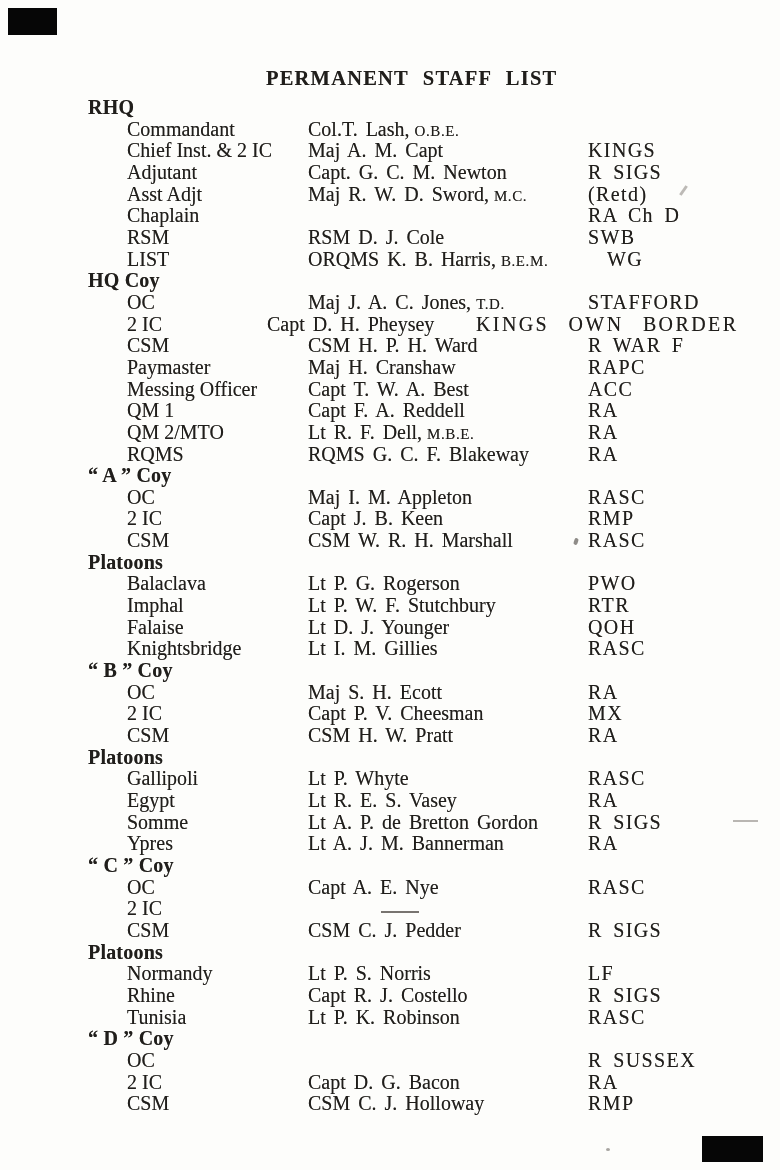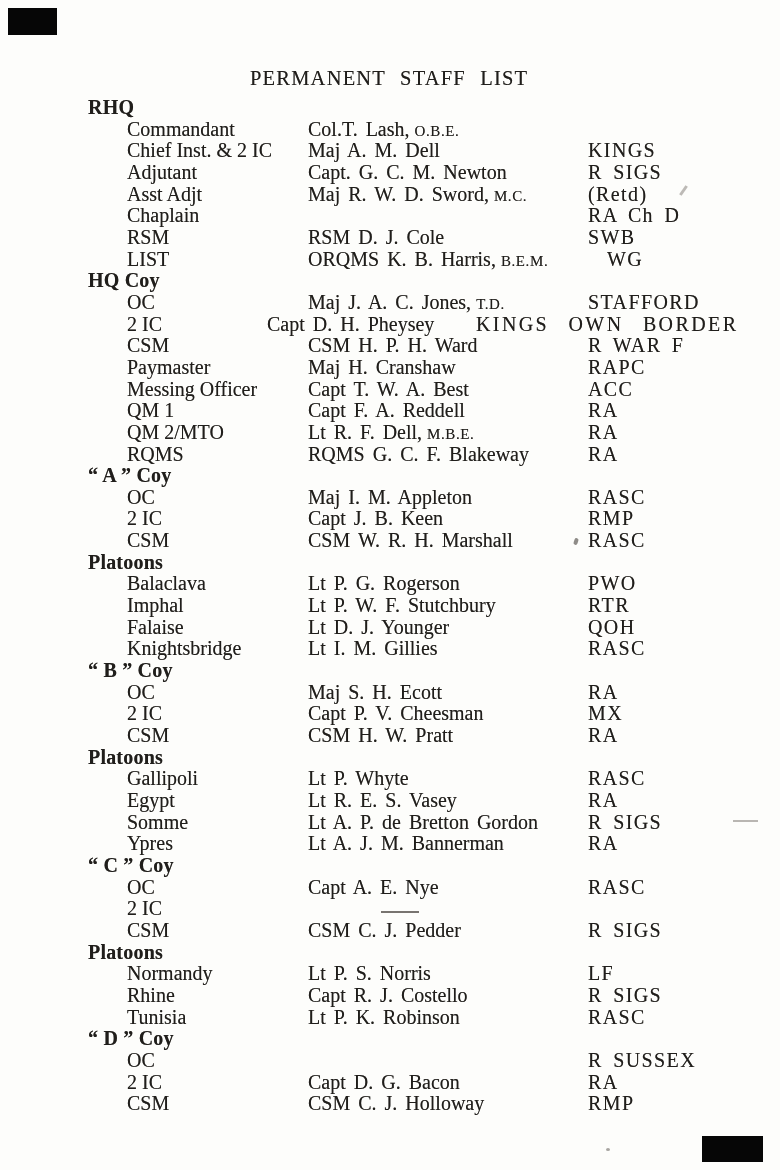--- a/index.html
+++ b/index.html
@@ -3,22 +3,22 @@
 <meta charset="utf-8">
 <style>
   html,body{margin:0;padding:0;background:#e8e8e6;}
   .page{
     position:relative;width:780px;height:1170px;margin:0 auto;
     background:#fdfdfb;overflow:hidden;
     font-family:"Liberation Serif","DejaVu Serif",serif;
     color:#201e1b;
   }
   .title{
-    position:absolute;left:250px;top:65px;margin:0;
-    font-size:20.5px;font-weight:400;line-height:26px;
+    position:absolute;left:266px;top:65px;margin:0;
+    font-size:20.5px;font-weight:700;line-height:26px;
     letter-spacing:1.2px;word-spacing:8px;white-space:nowrap;
     text-shadow:0 0 .6px rgba(40,38,35,.55);
   }
   .lines{position:absolute;left:0;top:97px;width:780px;}
   .line{
     position:relative;height:21.67px;font-size:20px;line-height:21.67px;
     white-space:nowrap;text-shadow:0 0 .6px rgba(40,38,35,.55);
   }
   .line.heading{font-weight:700;padding-left:88px;letter-spacing:.2px;}
   .cell{position:absolute;top:0;line-height:21.67px;}
@@ -58,21 +58,21 @@
 
   <div class="lines">
       <div class="line heading">RHQ</div>
       <div class="line row">
         <span class="cell role">Commandant</span>
         <span class="cell name"><span>Col.T. Lash,</span><span class="suffix">O.B.E.</span></span>
         <span class="cell unit"></span>
       </div>
       <div class="line row">
         <span class="cell role">Chief Inst. &amp; 2 IC</span>
-        <span class="cell name"><span>Maj A. M. Dell</span><span class="suffix"></span></span>
+        <span class="cell name"><span>Maj A. M. Capt</span><span class="suffix"></span></span>
         <span class="cell unit">KINGS</span>
       </div>
       <div class="line row">
         <span class="cell role">Adjutant</span>
         <span class="cell name"><span>Capt. G. C. M. Newton</span><span class="suffix"></span></span>
         <span class="cell unit">R SIGS</span>
       </div>
       <div class="line row">
         <span class="cell role">Asst Adjt</span>
         <span class="cell name"><span>Maj R. W. D. Sword,</span><span class="suffix">M.C.</span></span>

